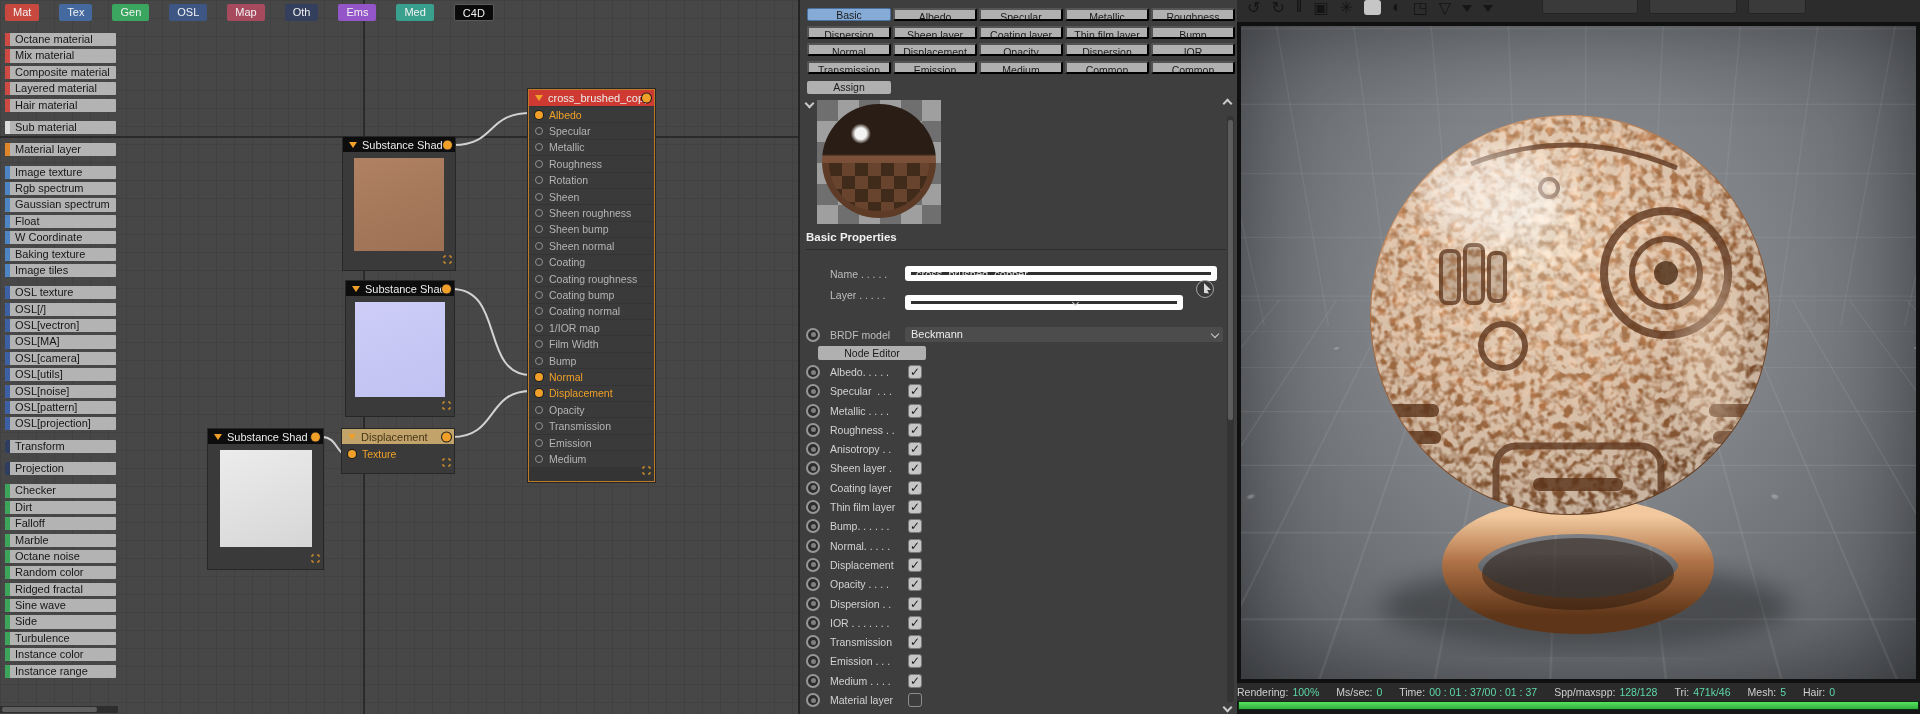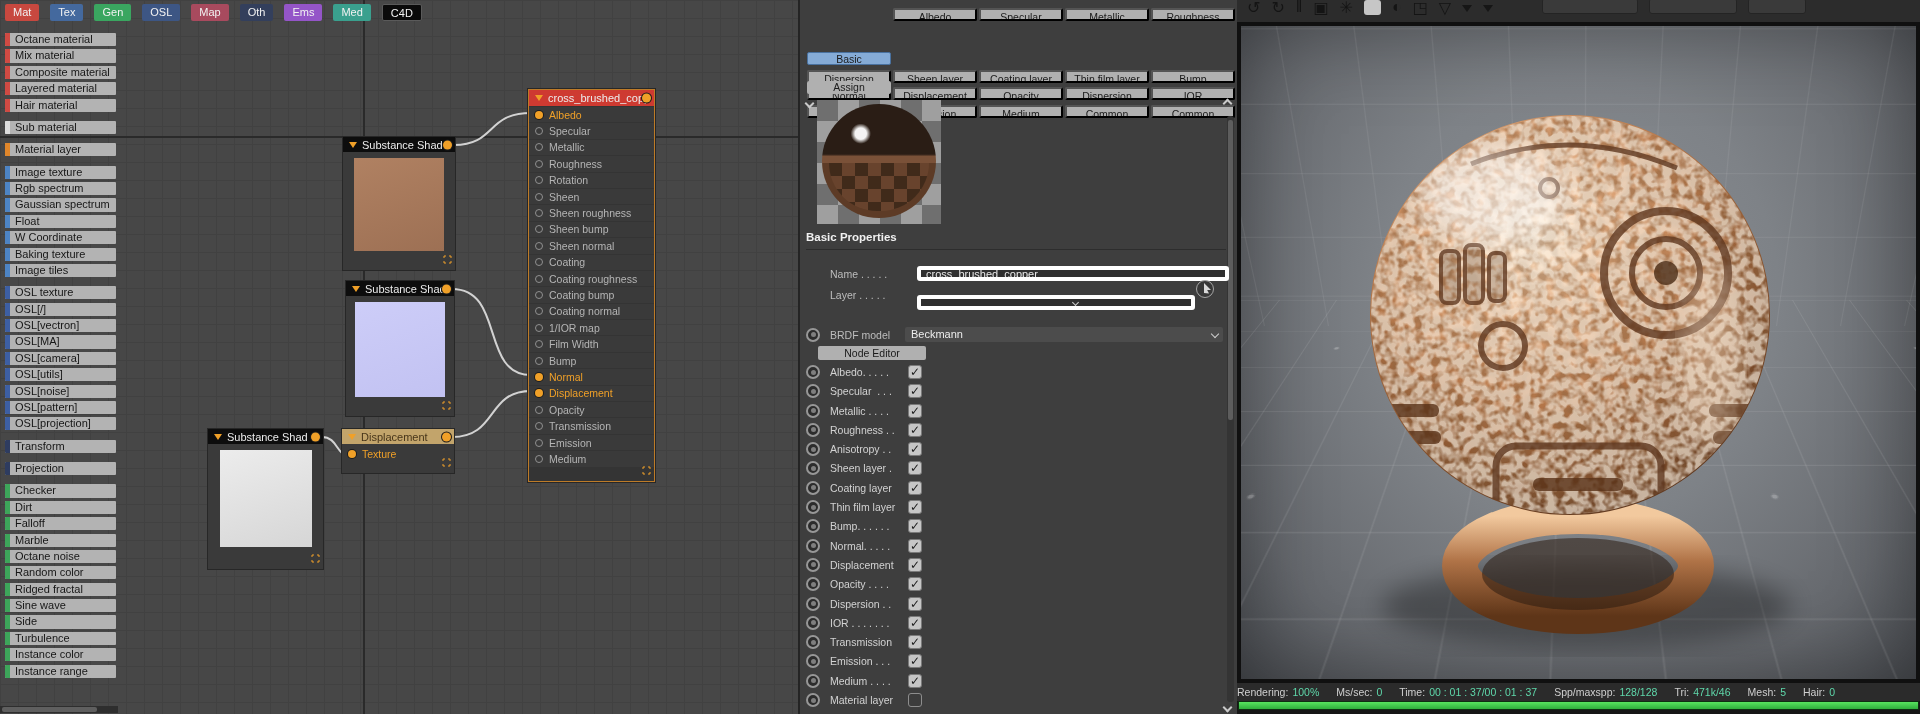--- a/index.html
+++ b/index.html
@@ -8,21 +8,21 @@
 
   
   #nodeEditor{position:absolute;left:0;top:0;width:798px;height:714px;background:#474747;
     background-image:linear-gradient(#414141 1px,transparent 1px),linear-gradient(90deg,#414141 1px,transparent 1px);
     background-size:18px 18px;overflow:hidden;}
   #editorDivider{position:absolute;left:798px;top:0;width:2px;height:714px;background:#242424;}
   .axis-v{position:absolute;left:363px;top:0;width:2px;height:714px;background:#2a2a2a;}
   .axis-h{position:absolute;left:0;top:136px;width:798px;height:2px;background:#2a2a2a;}
 
   
-  #tabsBar{position:absolute;left:5px;top:4px;display:flex;gap:11px;z-index:6;}
+  #tabsBar{position:absolute;left:5px;top:4px;display:flex;gap:20px;z-index:6;}
   .cat-tab{height:17px;padding:0 8px;border-radius:2px;color:#f2f2f2;font-size:11px;line-height:17px;cursor:default;}
   .cat-tab.c4d{border:1px solid #5a5a5a;}
 
   
   #nodeList{position:absolute;left:5px;top:33px;width:111px;z-index:6;display:flex;flex-direction:column;}
   .nl-item{display:flex;height:13.2px;margin-bottom:3.2px;background:#b3b3b3;border-radius:1px;overflow:hidden;}
   .nl-item.group-start{margin-top:6px;}
   .nl-accent{width:5px;flex:none;}
   .nl-label{font-size:11px;color:#161616;line-height:13.2px;padding-left:5px;white-space:nowrap;}
   #nlScroll{position:absolute;left:0;top:706px;width:118px;height:7px;background:#2e2e2e;z-index:6;}
@@ -51,21 +51,21 @@
 
   .node-mat{border:1px solid #bd7b28;background:#343434;}
   .node-mat .node-header{background:#ce3a31;height:16px;}
   #pinList{display:flex;flex-direction:column;padding-top:1px;}
   .pinrow{display:flex;align-items:center;gap:6px;height:15.4px;margin-bottom:1px;background:#3a3a3a;padding-left:6px;}
 
   
   #props{position:absolute;left:800px;top:0;width:437px;height:714px;background:#3e3e3e;overflow:hidden;}
   #propTabs{position:absolute;left:7px;top:8px;display:grid;grid-template-columns:repeat(5,84px);column-gap:2px;row-gap:4.5px;}
   .ptab{height:13px;background:#b0b0b0;border-radius:2px;font-size:10.5px;color:#1a1a1a;text-align:center;line-height:13px;white-space:nowrap;overflow:hidden;}
-  .ptab.selected{background:#85abd6;border:1px solid #49719f;line-height:11px;margin-top:44px;}
+  .ptab.selected{background:#85abd6;border:1px solid #49719f;line-height:11px;}
   #assignBtn{position:absolute;left:7px;top:81px;width:84px;height:13px;background:#b0b0b0;border:none;border-radius:2px;font-size:10.5px;color:#1a1a1a;line-height:13px;padding:0;}
   .caret{display:inline-block;width:7px;height:7px;border-right:2px solid #c9c9c9;border-bottom:2px solid #c9c9c9;transform:rotate(45deg);}
   .caret.up{transform:rotate(-135deg);}
   #previewCollapse{position:absolute;left:6px;top:100px;}
   #matPreview{position:absolute;left:17px;top:100px;width:124px;height:124px;background:
      repeating-conic-gradient(#9f9f9f 0% 25%, #6f6f6f 0% 50%);background-size:42px 42px;overflow:hidden;}
   #matPreview .ball{position:absolute;left:5px;top:4px;width:114px;height:114px;border-radius:50%;
      background:
        radial-gradient(circle at 34% 26%, rgba(255,255,255,.95) 0 5%, rgba(255,255,255,0) 9%),
        linear-gradient(#2a1d15 0 44%, #7a5138 46% 52%, #5d3b26 52% 100%);}
@@ -74,21 +74,21 @@
   #propScrollTop{position:absolute;right:6px;top:100px;}
   #propScroll{position:absolute;right:3px;top:116px;width:7px;height:586px;background:#343434;border-radius:3px;}
   #propScroll .thumb{position:absolute;left:1px;top:4px;width:5px;height:300px;background:#5d5d5d;border-radius:2px;}
   #propScrollBot{position:absolute;right:6px;top:704px;}
 
   #basicPropsTitle{position:absolute;left:6px;top:231px;margin:0;font-size:11.5px;color:#f0f0f0;}
   #propsHr{position:absolute;left:6px;top:249px;width:420px;height:1px;background:#2d2d2d;}
 
   .frow{position:absolute;left:0;height:29px;display:flex;align-items:center;border-radius:7px;}
   .flabel{position:absolute;left:30px;font-size:10.5px;color:#bdbdbd;white-space:pre;}
-  .finput{position:absolute;left:105px;height:15px;background:#2f2f2f;border:4px solid #ffffff;border-radius:3px;color:#e8e8e8;font-size:11px;padding:0 5px;margin-left:12px;}
+  .finput{position:absolute;left:105px;height:15px;background:#2f2f2f;border:6px solid #ffffff;border-radius:3px;color:#e8e8e8;font-size:11px;padding:0 5px;}
   .fselect{position:absolute;left:105px;height:15px;background:#4c4c4c;border-radius:2px;color:#ededed;font-size:11px;line-height:15px;padding-left:6px;}
   .fselect .caret, .finput-caret{position:absolute;right:5px;top:4px;width:6px;height:6px;border-right:1.5px solid #cfcfcf;border-bottom:1.5px solid #cfcfcf;transform:rotate(45deg);}
   .radio{position:absolute;left:6px;width:14px;height:14px;border:2px solid #979797;border-radius:50%;background:#2c2c2c;}
   .radio i{position:absolute;inset:2.5px;background:#7f7f7f;border-radius:50%;}
   #pickerBtn{position:absolute;left:396px;top:0px;width:18px;height:18px;border-radius:50%;border:1.5px solid #a5a5a5;background:#383838;}
   #nodeEditorBtn{position:absolute;left:18px;top:346px;width:108px;height:14px;background:#b0b0b0;border:none;border-radius:2px;font-size:10.5px;color:#1a1a1a;line-height:14px;padding:0;}
 
   #toggleList{position:absolute;left:0;top:365px;width:420px;}
   .tg-row{position:relative;height:15px;margin-bottom:4.3px;}
   .tg-label{position:absolute;left:30px;top:1px;font-size:10.5px;color:#d2d2d2;white-space:pre;}

